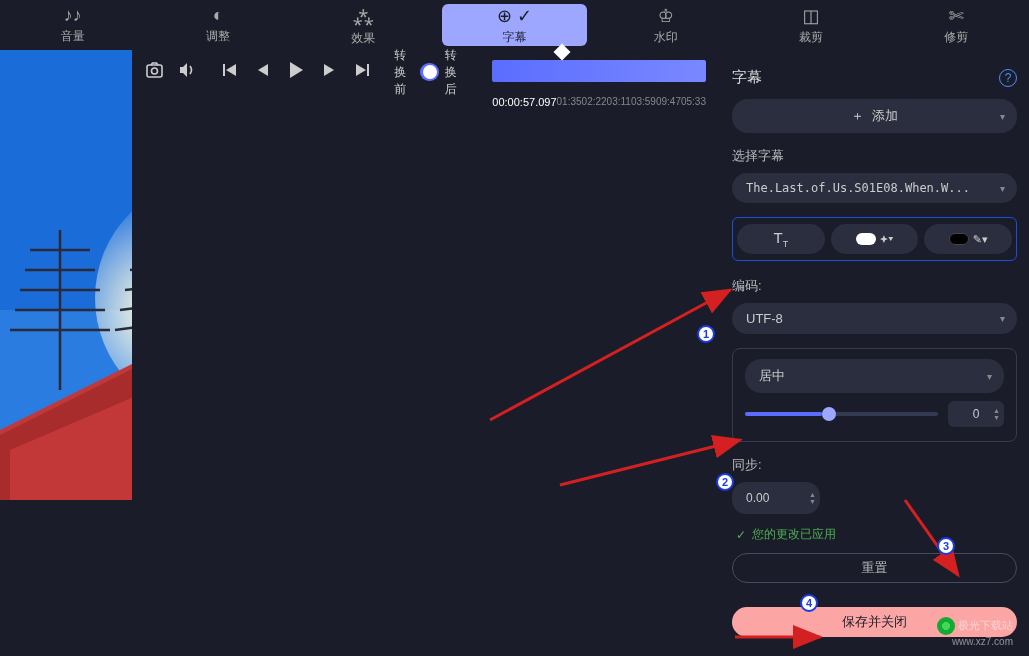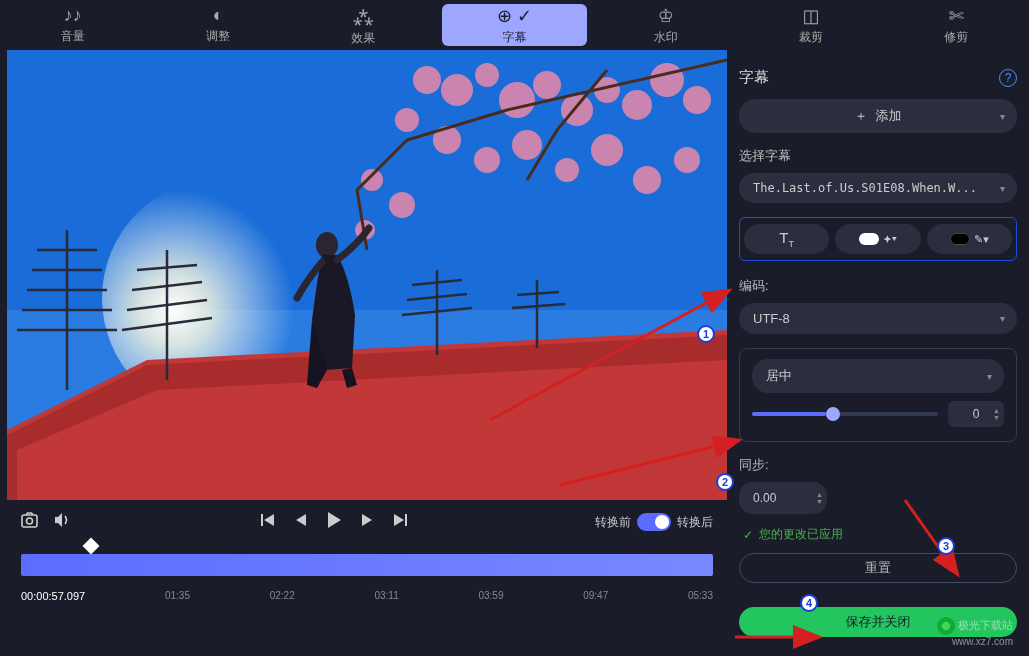--- a/index.html
+++ b/index.html
@@ -6,21 +6,21 @@
 body { background: #1a1d29; color: #ccc; width: 1029px; height: 656px; overflow: hidden; position: relative; }
 
 
 .toolbar { display: flex; height: 50px; background: #1a1d29; }
 .tool-item { flex: 1; display: flex; flex-direction: column; align-items: center; justify-content: center; gap: 2px; cursor: pointer; font-size: 12px; color: #aaa; }
 .tool-item.active { background: #9da7ff; color: #1a1d29; border-radius: 6px; margin: 4px 6px; }
 .tool-item .ticon { font-size: 18px; }
 
 
 .main { display: flex; height: 606px; }
-.left { width: 720px; display: flex; flex-direction: column; margin-left: 7px; }
+.left { width: 720px; display: flex; flex-direction: row; }
 .right { width: 309px; background: #1a1d29; padding: 18px 12px 12px 12px; overflow-y: auto; position: relative; }
 
 
 .preview { width: 720px; height: 450px; background: linear-gradient(180deg, #1668d6 0%, #3a8ee8 30%, #5ba3e8 55%, #c74848 55%, #b13838 100%); position: relative; overflow: hidden; }
 .preview svg { position: absolute; top: 0; left: 0; }
 
 
 .controls { display: flex; align-items: center; padding: 8px 14px; gap: 12px; height: 44px; }
 .controls .spacer { flex: 1; }
 .ctrl-icon { color: #ccc; font-size: 16px; cursor: pointer; }
@@ -61,21 +61,21 @@
 .num-input { width: 56px; height: 26px; background: #2a2e3f; border-radius: 6px; display:flex; align-items:center; justify-content:center; font-size:12px; position: relative; }
 .spinner { position:absolute; right:4px; display:flex; flex-direction:column; gap:1px; font-size:7px; color:#888; }
 
 .num-input.wide { width: 88px; justify-content: flex-start; padding-left: 14px; }
 
 .status { display:flex; align-items:center; gap:6px; font-size:12px; color:#4caf50; margin: 12px 0 10px 4px; }
 .status .chk { color:#4caf50; }
 
 .btn-row { display:flex; gap:10px; margin-bottom:10px; }
 .btn { flex:1; height:30px; border:1px solid #444b66; border-radius:16px; display:flex; align-items:center; justify-content:center; font-size:13px; cursor:pointer; color:#bbb; }
-.btn.wide { width:100%; background:#22c55e; color:#1a1d29; border:none;margin-top:24px; }
+.btn.wide { width:100%; background:#fca5a5; color:#1a1d29; border:none;margin-top:24px; }
 
 
 .anno { position:absolute; pointer-events:none; }
 .num-badge { width:18px; height:18px; border:2px solid #1a3ce0; background:#fff; color:#1a3ce0; border-radius:50%; display:flex; align-items:center; justify-content:center; font-size:11px; font-weight:bold; }
 
 .watermark { position:absolute; right:16px; bottom:8px; text-align:right; font-size:10px; color:rgba(255,255,255,0.5); line-height:1.3; }
 .watermark .t1 { font-size:11px; }
 .wm-logo { display:inline-block; width:18px; height:18px; background:radial-gradient(circle,#3fd85a 30%,transparent 31%),#1a3; border-radius:50%; vertical-align:middle; margin-right:3px; }
 </style>
 </head>

